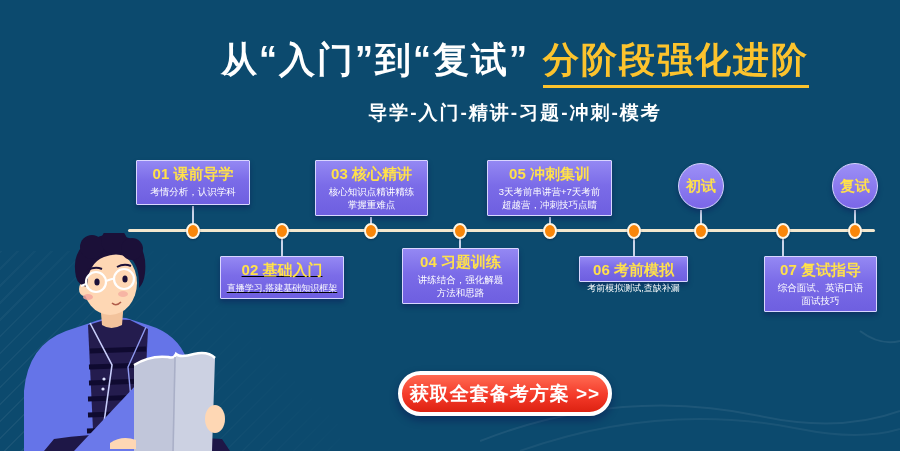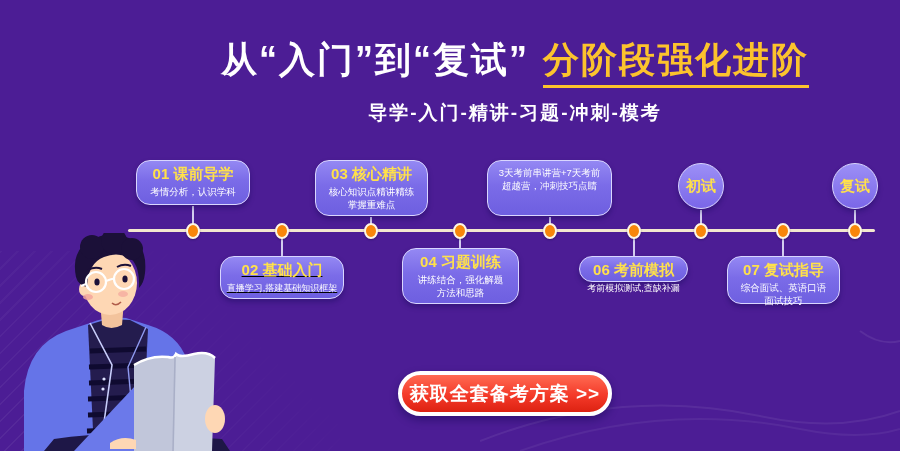--- a/index.html
+++ b/index.html
@@ -1,20 +1,20 @@
 <!DOCTYPE html>
 <html><head>
 <meta charset="utf-8">
 <style>
   * { margin:0; padding:0; box-sizing:border-box; }
   html,body { width:900px; height:451px; }
   body { font-family:"Liberation Sans","DejaVu Sans",sans-serif; }
   .banner {
     position:relative; width:900px; height:451px;
-    background:#4c1d95; overflow:hidden;
+    background:#0c4a6e; overflow:hidden;
   }
   
   .stripes {
     position:absolute; left:0; bottom:0; width:340px; height:200px;
     background:repeating-linear-gradient(135deg,
       rgba(255,255,255,0.06) 0px, rgba(255,255,255,0.06) 1.5px,
       transparent 1.5px, transparent 12px);
     -webkit-mask-image:linear-gradient(45deg,#000 0%,transparent 75%);
             mask-image:linear-gradient(45deg,#000 0%,transparent 75%);
   }
@@ -33,21 +33,21 @@
   .axis { position:absolute; left:128px; top:229px; width:747px; height:3px;
           background:#f3e8cf; border-radius:2px; }
   .dot {
     position:absolute; width:14px; height:16px; border-radius:50%;
     background:#f8860a; border:2px solid #fdf6e6; top:223px;
     box-shadow:0 1px 2px rgba(0,0,40,.3);
   }
   .stem { position:absolute; width:2px; background:rgba(235,236,255,.85); }
 
   .card {
-    position:absolute; border-radius:14px; text-align:center;
+    position:absolute; border-radius:1px; text-align:center;
     background:linear-gradient(180deg,#9488f3 0%,#7b6ce8 45%,#6e5fe0 100%);
     border:1.5px solid #d9d6ff; padding:4px 2px 3px 2px;
     box-shadow:0 3px 5px rgba(15,10,80,.35);
   }
   .card .t { color:#ffe14a; font-weight:bold; font-size:15px; white-space:nowrap; }
   .card .d { color:#ffffff; font-size:9.5px; line-height:1.35; margin-top:2px; white-space:nowrap; }
   .badge {
     position:absolute; width:46px; height:46px; border-radius:50%;
     background:linear-gradient(180deg,#9c8ff6 0%,#7a66e8 100%);
     border:1.5px solid #d9d6ff; top:163px;
@@ -114,20 +114,21 @@
   <div class="card" style="left:136px; top:160px; width:114px; height:45px;">
     <div class="t">01 课前导学</div>
     <div class="d"><span>考情分析，认识学科</span></div>
   </div>
   <div class="card" style="left:315px; top:160px; width:113px; height:56px;">
     <div class="t">03 核心精讲</div>
     <div class="d"><span>核心知识点精讲精练</span><br>
       <span>掌握重难点</span></div>
   </div>
   <div class="card" style="left:487px; top:160px; width:125px; height:56px;">
+    <div class="t">05 冲刺集训</div>
     <div class="d"><span>3天考前串讲营+7天考前</span><br>
       <span>超越营，冲刺技巧点睛</span></div>
   </div>
 
   <div class="badge" style="left:678px;">
     <span>初试</span>
   </div>
   <div class="badge" style="left:832px;align-items:center;">
     <span>复试</span>
   </div>
@@ -138,21 +139,21 @@
   </div>
   <div class="card" style="left:402px; top:248px; width:117px; height:56px;">
     <div class="t">04 习题训练</div>
     <div class="d"><span>讲练结合，强化解题</span><br>
       <span>方法和思路</span></div>
   </div>
   <div class="card" style="left:579px; top:256px; width:109px; height:26px;">
     <div class="t">06 考前模拟</div>
     <div class="d" style="font-size:9px;"><span>考前模拟测试,查缺补漏</span></div>
   </div>
-  <div class="card" style="left:727px; top:256px; width:113px; height:48px;">
+  <div class="card" style="left:764px; top:256px; width:113px; height:56px;">
     <div class="t">07 复试指导</div>
     <div class="d"><span>综合面试、英语口语</span><br>
       <span>面试技巧</span></div>
   </div>
 
   <button class="cta">获取全套备考方案 &gt;&gt;</button>
 
   <svg class="person" width="220" height="218" viewBox="0 0 220 218">
 
     <path d="M6,218 L6,158 Q10,112 48,98 L72,90 Q90,83 108,85 L130,92 Q160,101 169,127 L176,218 Z" fill="#6574e8"></path>

